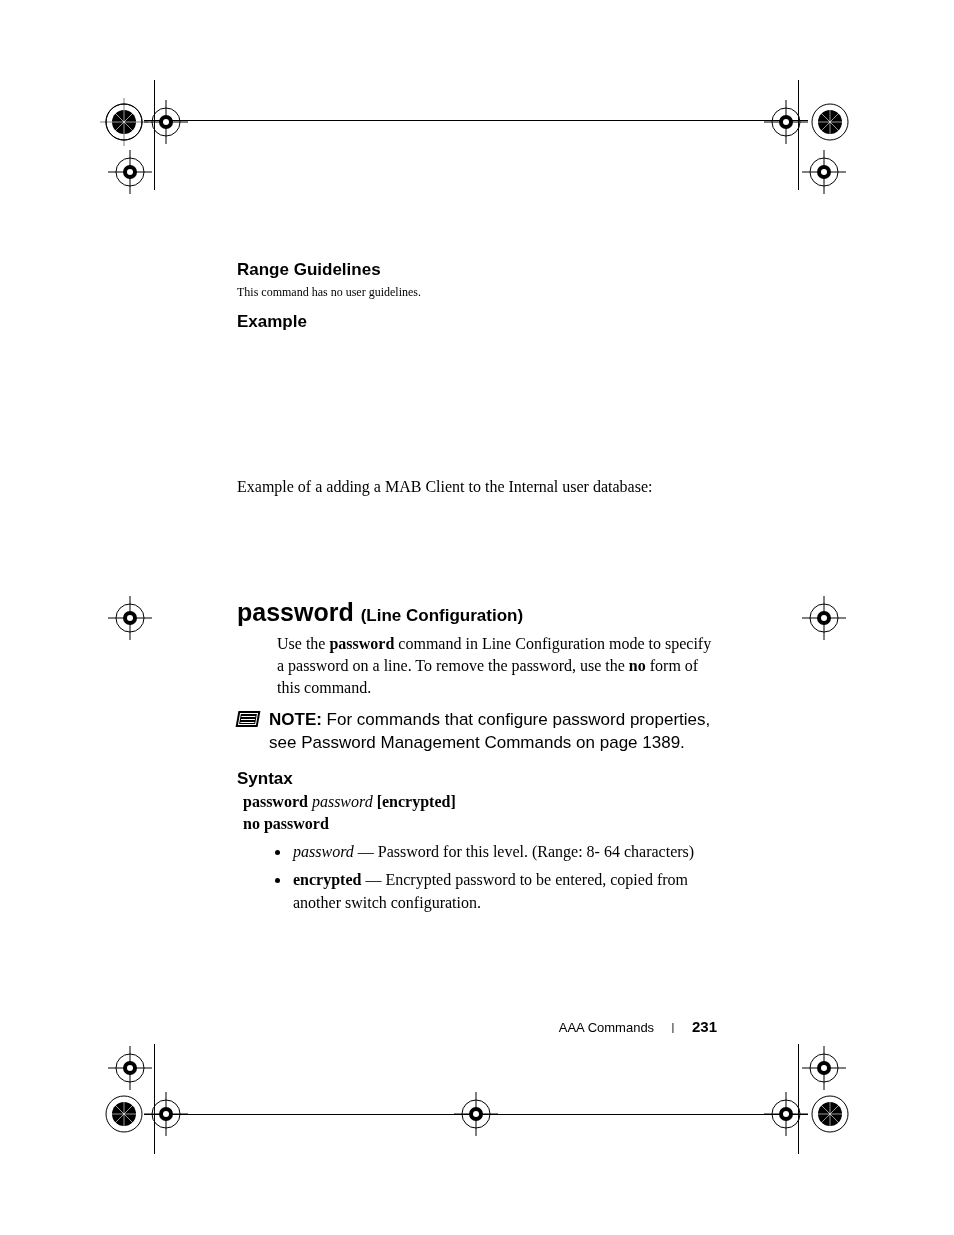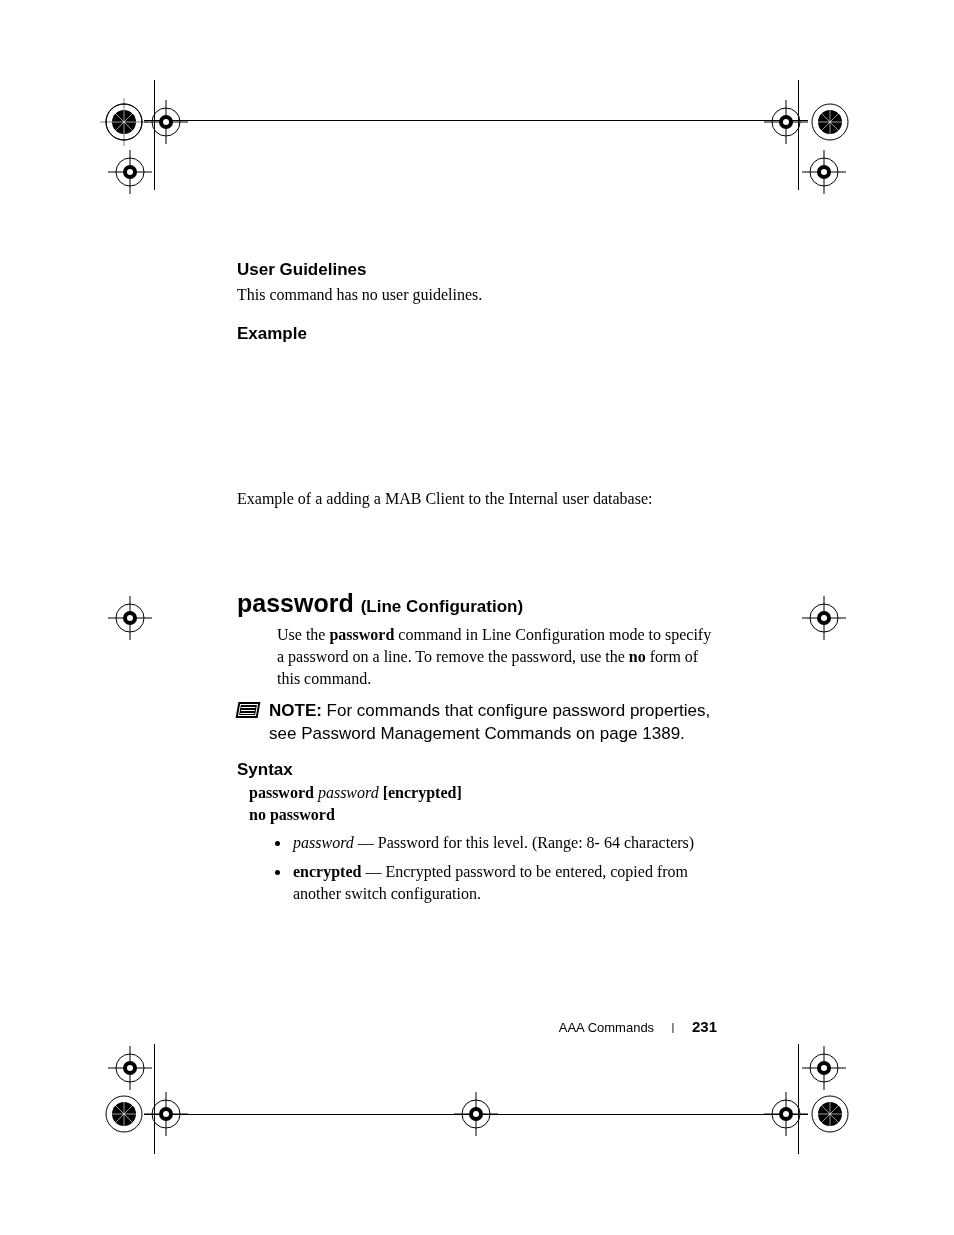--- a/index.html
+++ b/index.html
@@ -42,32 +42,32 @@
     top: 260px;
     width: 480px;
   }
   .h4 {
     font-family: Arial, Helvetica, sans-serif;
     font-weight: 700;
     font-size: 17px;
     margin-bottom: 4px;
   }
   .body {
-    font-size: 16px;
+    font-size: 12px;
     line-height: 1.35;
-    margin-bottom: 18px;
+    margin-bottom: 12px;
   }
   .spacer-example { height: 140px; }
   .body2 { font-size: 16px; line-height: 1.35; margin-bottom: 6px; }
 
   .section-title {
     font-family: Arial, Helvetica, sans-serif;
     font-weight: 700;
     font-size: 25px;
-    margin-top: 80px;
+    margin-top: 100px;
     margin-bottom: 6px;
   }
   .section-subtitle {
     font-family: Arial, Helvetica, sans-serif;
     font-weight: 700;
     font-size: 17px;
   }
   .use-para {
     font-size: 16px;
     line-height: 1.38;
@@ -109,21 +109,21 @@
     font-family: Arial, Helvetica, sans-serif;
     font-size: 17px;
     line-height: 1.35;
   }
   .note-label {
     font-weight: 700;
   }
 
   .syntax-line {
     font-size: 16px;
-    margin: 4px 12px;
+    margin: 4px 6px;
   }
   .italic { font-style: italic; }
 
   ul.params {
     margin: 8px 0 0 0;
     padding: 0 0 0 54px;
     list-style: disc;
     font-size: 16px;
     line-height: 1.4;
   }
@@ -328,21 +328,21 @@
           <line x1="24" y1="12" x2="24" y2="36"></line>
           <line x1="12" y1="24" x2="36" y2="24"></line>
           <line x1="15" y1="15" x2="33" y2="33"></line>
           <line x1="33" y1="15" x2="15" y2="33"></line>
         </g>
       </svg>
   </div>
 
   <div class="content">
 
-    <div class="h4">User Guidelines</div>
+    <div class="h4">Range Guidelines</div>
     <div class="body">This command has no user guidelines.</div>
 
     <div class="h4">Example</div>
     <div class="spacer-example"></div>
     <div class="body2">Example of a adding a MAB Client to the Internal user database:</div>
 
     <div class="section-title">
       <span>password</span>
       <span class="section-subtitle">(Line Configuration)</span>
     </div>

